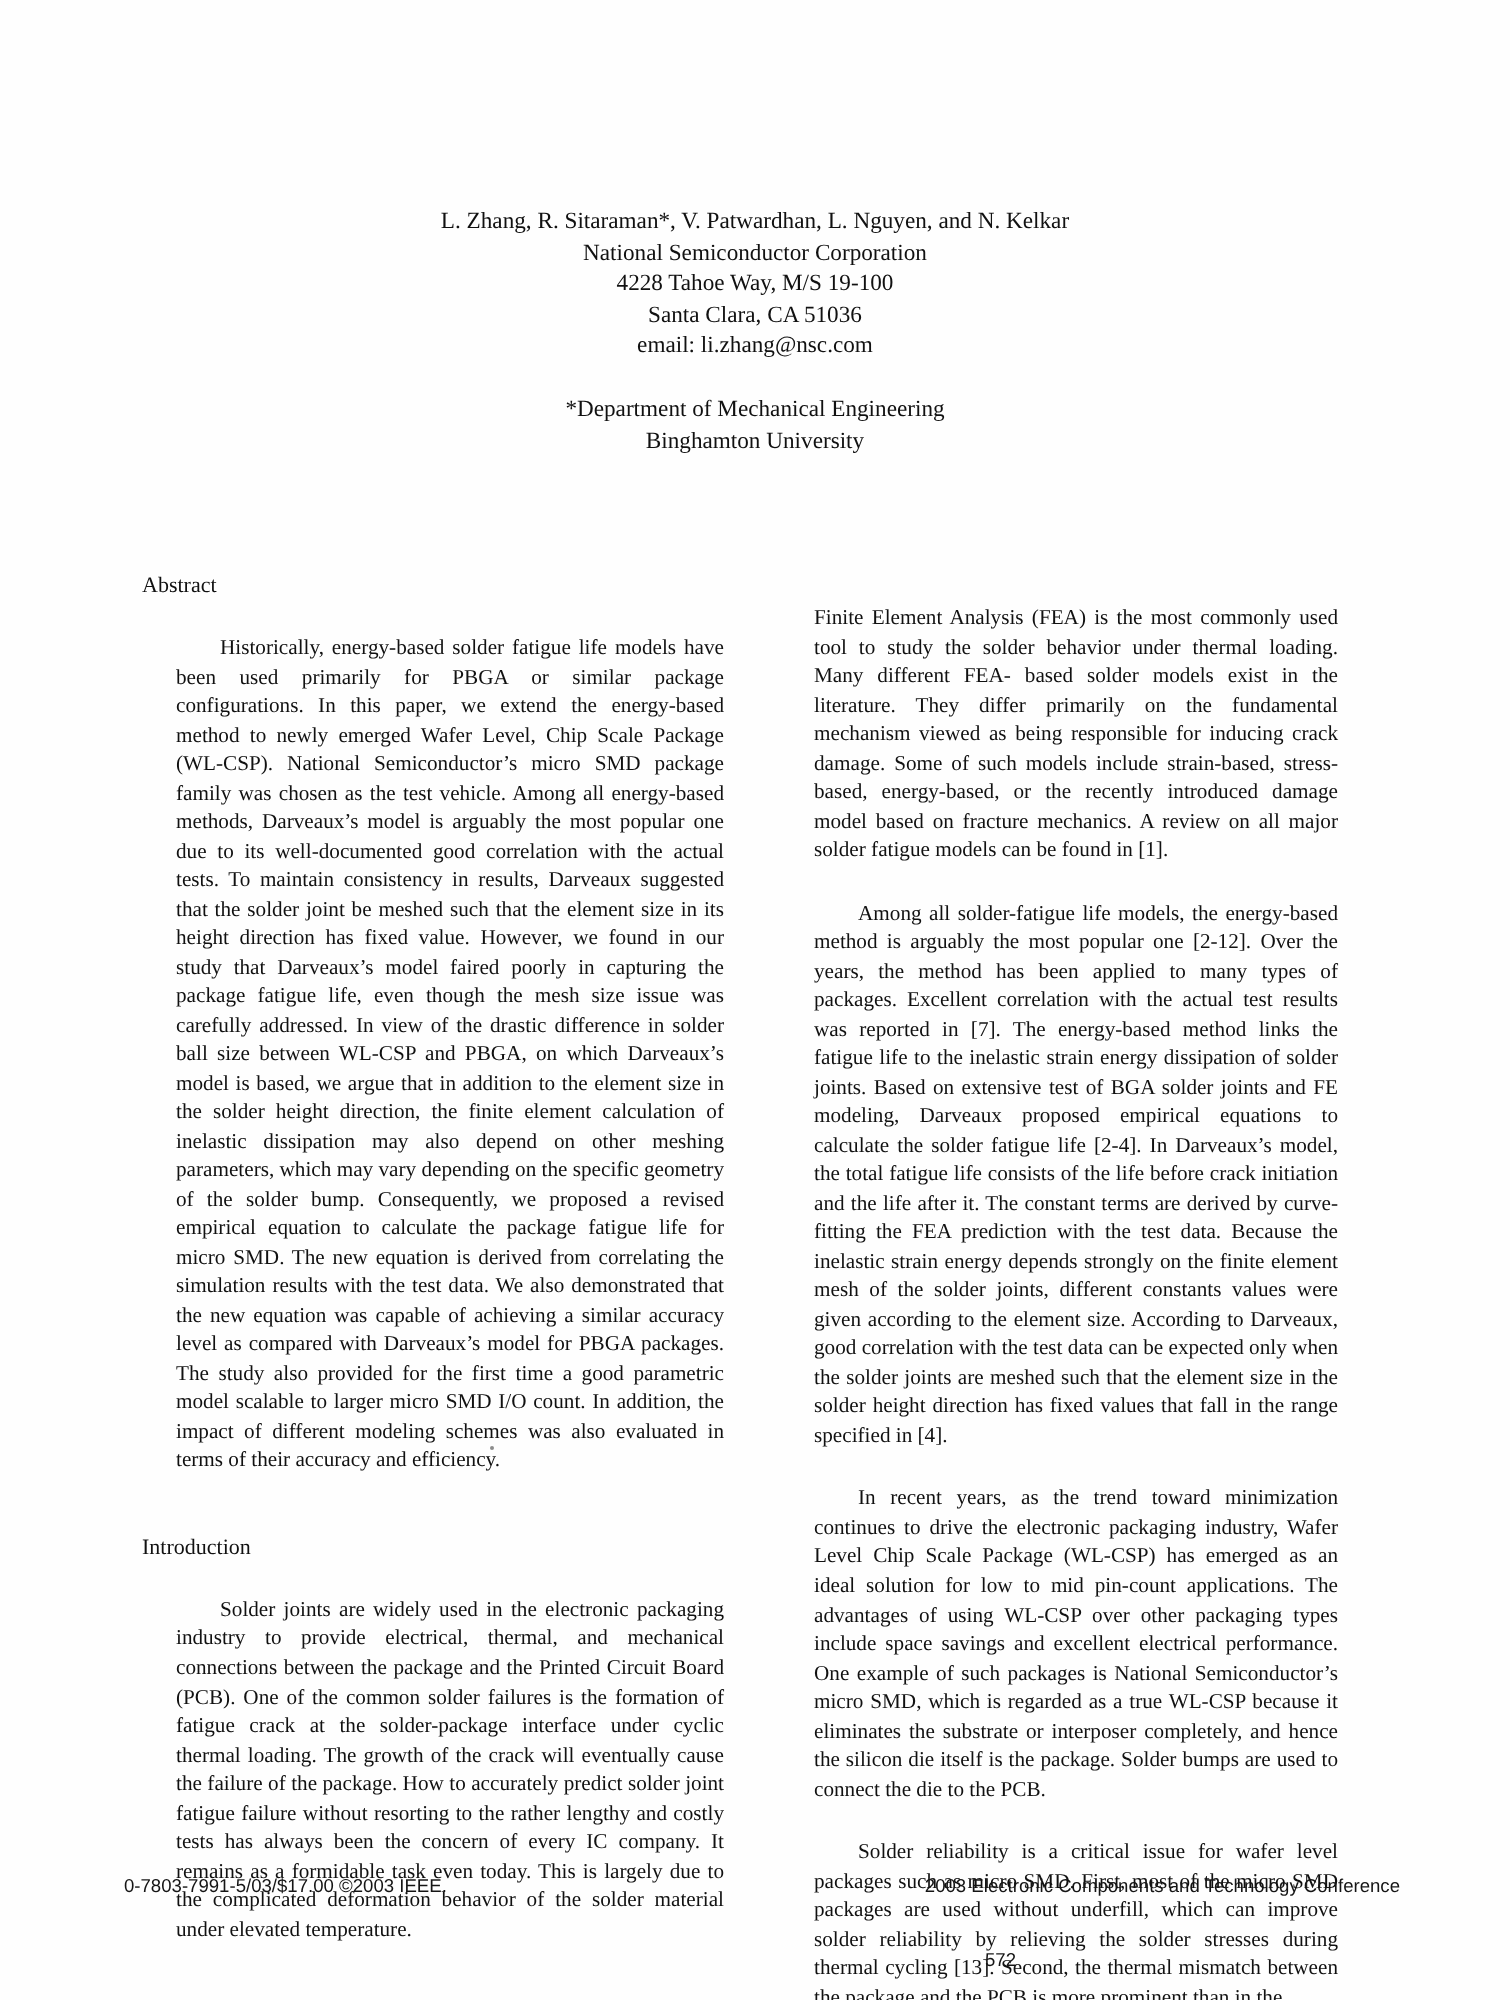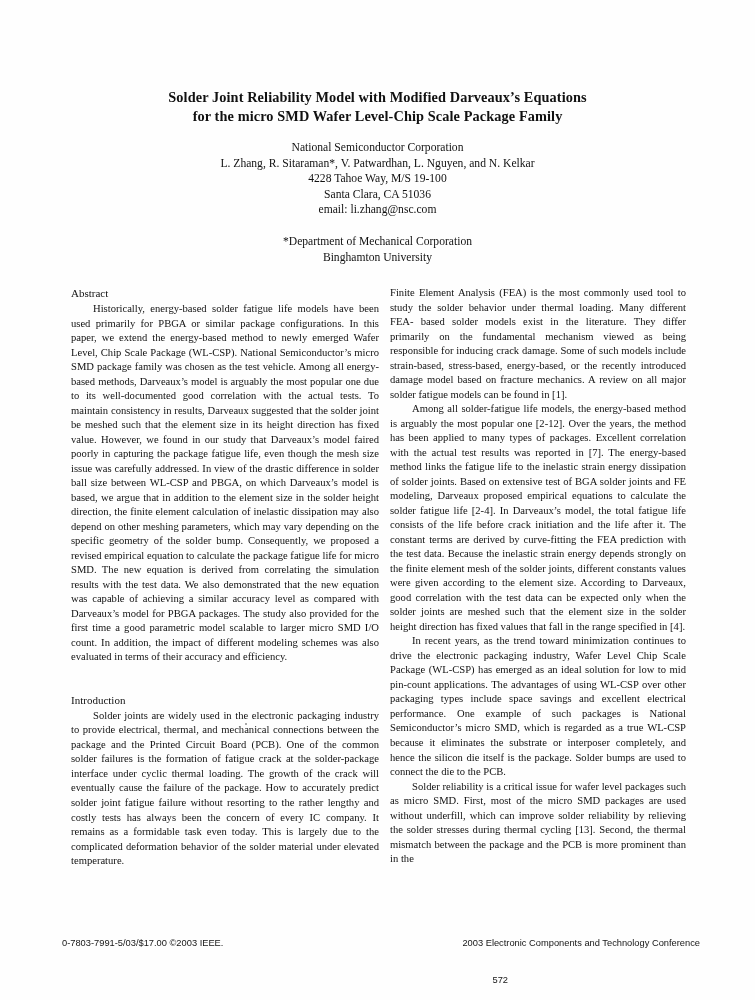--- a/index.html
+++ b/index.html
@@ -75,21 +75,21 @@
   h2.section {
     font-size: 11px;
     font-weight: normal;
     margin: 0 0 1px 0;
     line-height: 15px;
     text-align: left;
   }
   h2.section.spaced { margin-top: 28px; }
 
   p.para {
-    margin: 0;
+    margin: 17px;
     text-indent: 22px;
     font-family: Liberation Serif, serif;
   }
   p.para.noindent { text-indent: 0; }
 
   
   .footer {
     position: absolute;
     left: 62px;
     top: 938px;
@@ -125,35 +125,31 @@
     border-radius: 50%;
     opacity: .75;
   }
 </style>
 </head>
 <body>
 
 <div class="page">
 
   <div class="title-block">
-    <div class="paper-title">
-      <span>Solder Joint Reliability Model with Modified Darveaux’s Equations</span>
-      <span class="l2">for the micro SMD Wafer Level-Chip Scale Package Family</span>
-    </div>
 
     <div class="authors">
+      <span class="line">L. Zhang, R. Sitaraman*, V. Patwardhan, L. Nguyen, and N. Kelkar</span>
       <span class="line">National Semiconductor Corporation</span>
-      <span class="line">L. Zhang, R. Sitaraman*, V. Patwardhan, L. Nguyen, and N. Kelkar</span>
       <span class="line">4228 Tahoe Way,   M/S 19-100</span>
       <span class="line">Santa Clara,  CA 51036</span>
       <span class="line">email:  li.zhang@nsc.com</span>
     </div>
 
     <div class="affil2">
-      <span class="line">*Department of Mechanical Corporation</span>
+      <span class="line">*Department of Mechanical Engineering</span>
       <span class="line">Binghamton University</span>
     </div>
   </div>
 
   <div class="col left">
     <h2 class="section">Abstract</h2>
     <p class="para">Historically, energy-based solder fatigue life models have been used primarily for PBGA or similar package configurations. In this paper, we extend the energy-based method to newly emerged Wafer Level, Chip Scale Package (WL-CSP). National Semiconductor’s micro SMD package family was chosen as the test vehicle. Among all energy-based methods, Darveaux’s model is arguably the most popular one due to its well-documented good correlation with the actual tests. To maintain consistency in results, Darveaux suggested that the solder joint be meshed such that the element size in its height direction has fixed value. However, we found in our study that Darveaux’s model faired poorly in capturing the package fatigue life, even though the mesh size issue was carefully addressed. In view of the drastic difference in solder ball size between WL-CSP and PBGA, on which Darveaux’s model is based, we argue that in addition to the element size in the solder height direction, the finite element calculation of inelastic dissipation may also depend on other meshing parameters, which may vary depending on the specific geometry of the solder bump. Consequently, we proposed a revised empirical equation to calculate the package fatigue life for micro SMD.  The new equation is derived from correlating the simulation results with the test data. We also demonstrated that the new equation was capable of achieving a similar accuracy level as compared with Darveaux’s model for PBGA packages. The study also provided for the first time a good parametric model scalable to larger micro SMD I/O count. In addition, the impact of different modeling schemes was also evaluated in terms of their accuracy and efficiency.</p>
     <h2 class="section spaced">Introduction</h2>
     <p class="para">Solder joints are widely used in the electronic packaging industry to provide electrical, thermal, and mechanical connections between the package and the Printed Circuit Board (PCB). One of the common solder failures is the formation of fatigue crack at the solder-package interface under cyclic thermal loading. The growth of the crack will eventually cause the failure of the package. How to accurately predict solder joint fatigue failure without resorting to the rather lengthy and costly tests has always been the concern of every IC company. It remains as a formidable task even today. This is largely due to the complicated deformation behavior of the solder material under elevated temperature.</p>
   </div>

